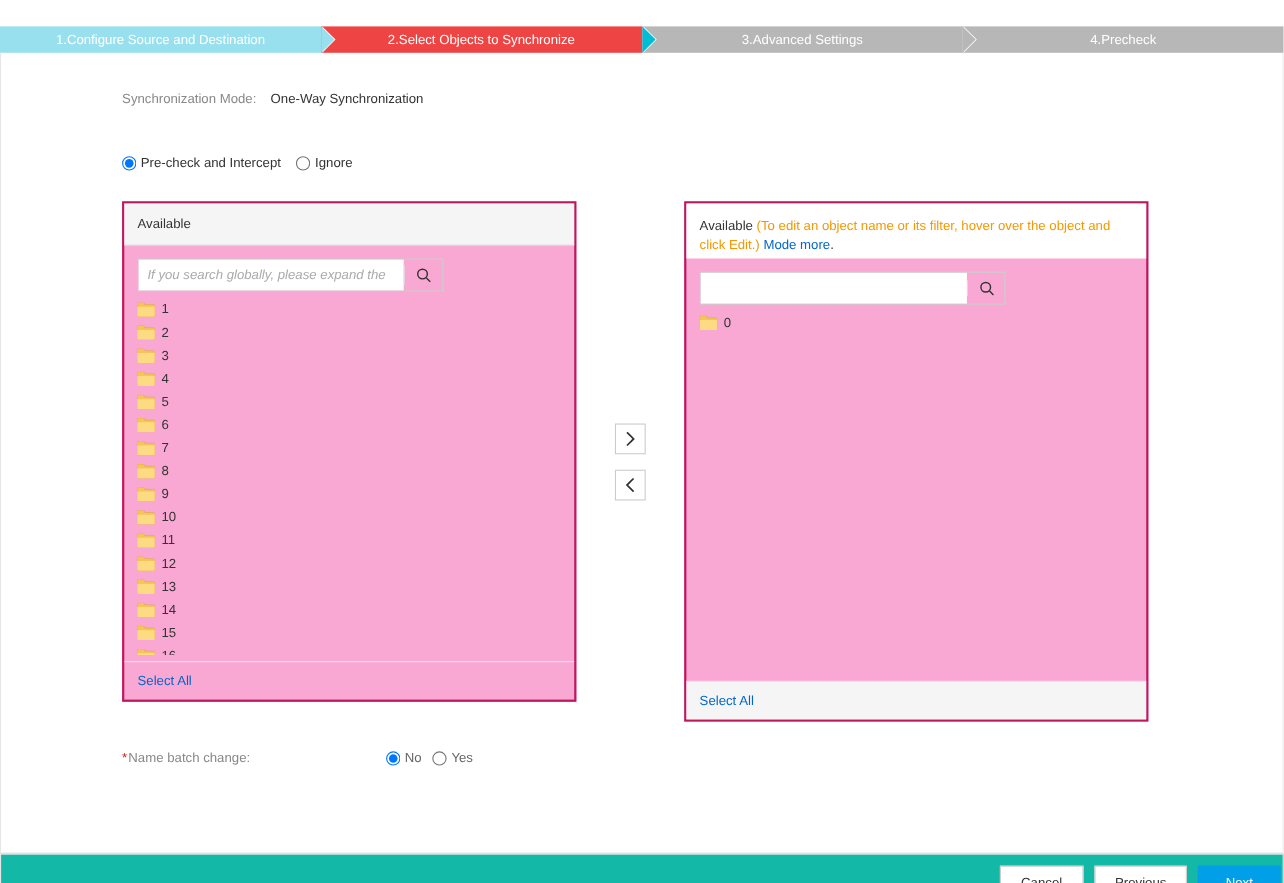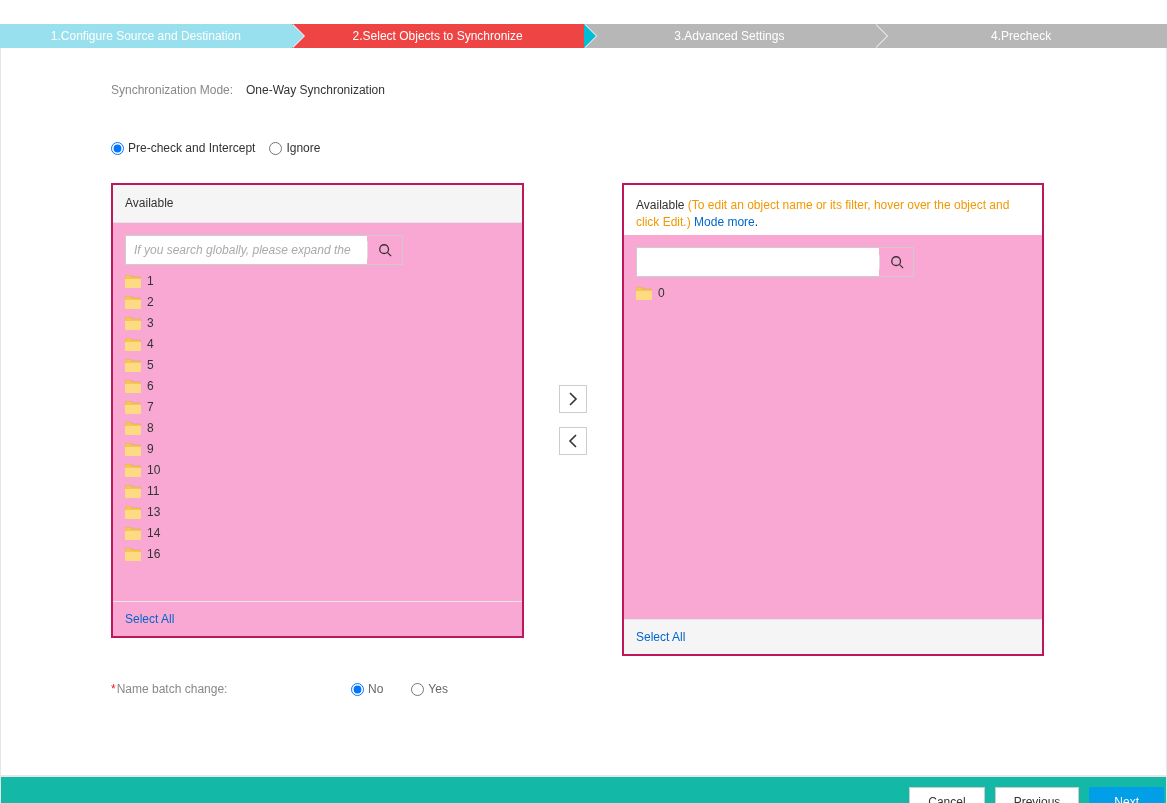--- a/index.html
+++ b/index.html
@@ -56,21 +56,21 @@
 
   .panel-footer { border-top: 1px solid #e6e6e6; padding: 10px 12px; }
   .panel-footer a { color: #06c; text-decoration: none; cursor: pointer; }
 
   .move-btn { width: 28px; height: 28px; border: 1px solid #ccc; background: #fff; display: flex; align-items: center; justify-content: center; cursor: pointer; font-size: 14px; color: #333; }
 
   
   .batch-row { display: flex; align-items: center; margin-top: 26px; }
   .batch-row .asterisk { color: #e02020; margin-right: 1px; }
   .batch-row .label { color: #888; width: 240px; }
-  .batch-row .radio-group { gap: 28px; }
+  .batch-row .radio-group { gap: 10px; }
   .batch-row .radio-item label { color: #666; }
 
   
   .footer { height: 51px; background: #14b8a6; border: 1px solid #e6e6e6; border-top: 1px solid #e6e6e6; display: flex; align-items: center; justify-content: flex-end; padding: 0 2px 0 0; gap: 10px; }
   .btn { height: 30px; padding: 0 18px; border: 1px solid #ccc; background: #fff; color: #333; font-size: 12px; cursor: pointer; display: inline-flex; align-items: center; justify-content: center; border-radius: 0; }
   .btn.primary { background: #009fe8; border-color: #009fe8; color: #fff; padding: 0 24px; }
 
   
   .tree::-webkit-scrollbar { width: 14px; }
   .tree::-webkit-scrollbar-track { background: #f1f1f1; }
@@ -205,28 +205,42 @@
                   <path d="M0 2 L0 12 Q0 13 1 13 L15 13 Q16 13 16 12 L16 3 Q16 2 15 2 L7 2 L6 0 L1 0 Q0 0 0 1 Z" fill="#f6c55a" stroke="#d9a53a" stroke-width="0.5"></path>
                   <path d="M0 4 L16 4 L16 12 Q16 13 15 13 L1 13 Q0 13 0 12 Z" fill="#fddb82"></path>
                 </svg>
                 <span class="name">11</span>
               </div>
               <div class="tree-item">
                 <svg class="folder-svg" viewBox="0 0 16 13">
                   <path d="M0 2 L0 12 Q0 13 1 13 L15 13 Q16 13 16 12 L16 3 Q16 2 15 2 L7 2 L6 0 L1 0 Q0 0 0 1 Z" fill="#f6c55a" stroke="#d9a53a" stroke-width="0.5"></path>
                   <path d="M0 4 L16 4 L16 12 Q16 13 15 13 L1 13 Q0 13 0 12 Z" fill="#fddb82"></path>
                 </svg>
+                <span class="name">12</span>
+              </div>
+              <div class="tree-item">
+                <svg class="folder-svg" viewBox="0 0 16 13">
+                  <path d="M0 2 L0 12 Q0 13 1 13 L15 13 Q16 13 16 12 L16 3 Q16 2 15 2 L7 2 L6 0 L1 0 Q0 0 0 1 Z" fill="#f6c55a" stroke="#d9a53a" stroke-width="0.5"></path>
+                  <path d="M0 4 L16 4 L16 12 Q16 13 15 13 L1 13 Q0 13 0 12 Z" fill="#fddb82"></path>
+                </svg>
                 <span class="name">13</span>
               </div>
               <div class="tree-item">
                 <svg class="folder-svg" viewBox="0 0 16 13">
                   <path d="M0 2 L0 12 Q0 13 1 13 L15 13 Q16 13 16 12 L16 3 Q16 2 15 2 L7 2 L6 0 L1 0 Q0 0 0 1 Z" fill="#f6c55a" stroke="#d9a53a" stroke-width="0.5"></path>
                   <path d="M0 4 L16 4 L16 12 Q16 13 15 13 L1 13 Q0 13 0 12 Z" fill="#fddb82"></path>
                 </svg>
                 <span class="name">14</span>
+              </div>
+              <div class="tree-item">
+                <svg class="folder-svg" viewBox="0 0 16 13">
+                  <path d="M0 2 L0 12 Q0 13 1 13 L15 13 Q16 13 16 12 L16 3 Q16 2 15 2 L7 2 L6 0 L1 0 Q0 0 0 1 Z" fill="#f6c55a" stroke="#d9a53a" stroke-width="0.5"></path>
+                  <path d="M0 4 L16 4 L16 12 Q16 13 15 13 L1 13 Q0 13 0 12 Z" fill="#fddb82"></path>
+                </svg>
+                <span class="name">15</span>
               </div>
               <div class="tree-item">
                 <svg class="folder-svg" viewBox="0 0 16 13">
                   <path d="M0 2 L0 12 Q0 13 1 13 L15 13 Q16 13 16 12 L16 3 Q16 2 15 2 L7 2 L6 0 L1 0 Q0 0 0 1 Z" fill="#f6c55a" stroke="#d9a53a" stroke-width="0.5"></path>
                   <path d="M0 4 L16 4 L16 12 Q16 13 15 13 L1 13 Q0 13 0 12 Z" fill="#fddb82"></path>
                 </svg>
                 <span class="name">16</span>
               </div>
             </div>
         </div>

